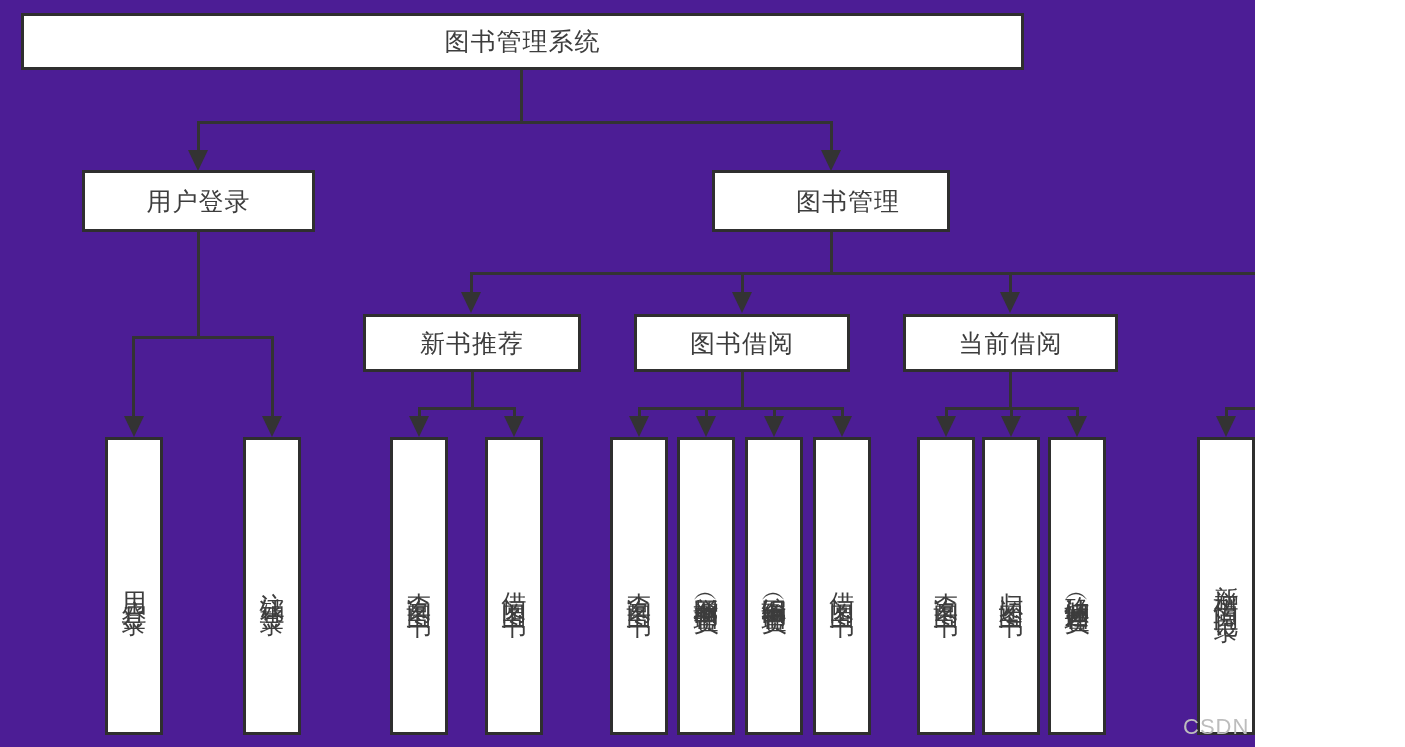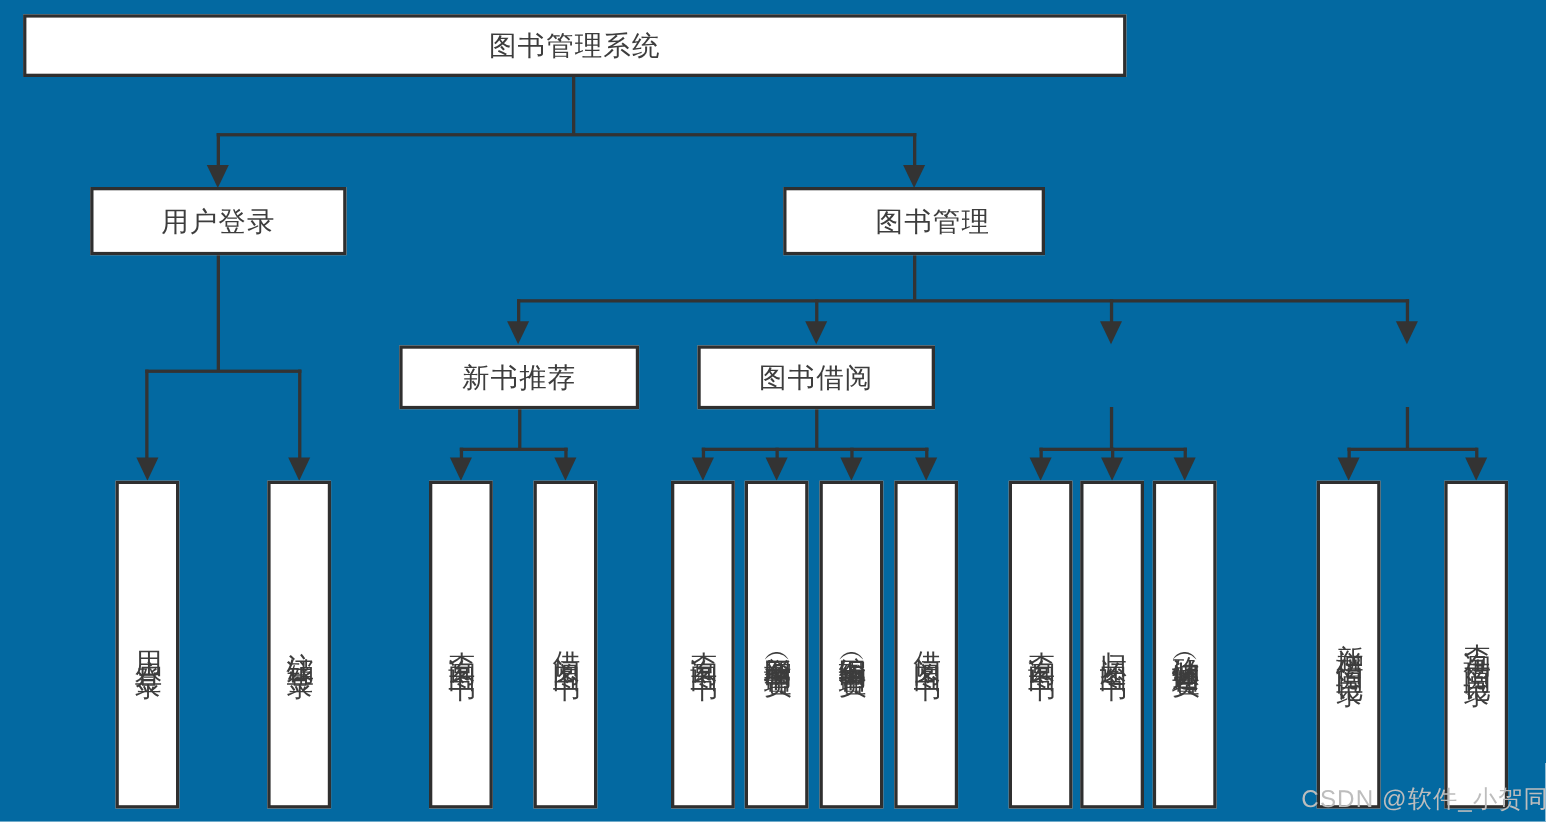--- a/index.html
+++ b/index.html
@@ -1,18 +1,18 @@
 <!DOCTYPE html>
 <html><head>
 <meta charset="utf-8">
 <style>
   * { box-sizing: border-box; margin: 0; padding: 0; }
   html, body { width: 1405px; height: 747px; background: #ffffff; }
   body { font-family: "Liberation Sans", sans-serif; color: #3d3d3d; }
-  .canvas { position: relative; width: 1405px; height: 747px; background: #0369a1; overflow: hidden; }
+  .canvas { position: relative; width: 1255px; height: 747px; background: #4c1d95; overflow: hidden; }
 
   
   .box {
     position: absolute;
     background: #ffffff;
     border: 3px solid #2f2f2f;
     display: flex;
     align-items: center;
     justify-content: center;
     z-index: 2;
@@ -130,20 +130,23 @@
   <div class="box hbox" style="left:712px; top:170px; width:238px; height:62px;padding-left:34px;">
     <span>图书管理</span>
   </div>
 
   <div class="box hbox" style="left:363px; top:314px; width:218px; height:58px;">
     <span>新书推荐</span>
   </div>
   <div class="box hbox" style="left:634px; top:314px; width:216px; height:58px;">
     <span>图书借阅</span>
   </div>
+  <div class="box hbox" style="left:903px; top:314px; width:215px; height:58px;">
+    <span>当前借阅</span>
+  </div>
 
   <div class="box leaf" style="left:105px;">
     <span class="vtext ls4">用户登录</span>
   </div>
   <div class="box leaf" style="left:243px;">
     <span class="vtext ls4">注销登录</span>
   </div>
 
   <div class="box leaf" style="left:390px;">
     <span class="vtext ls4">查询图书</span>

